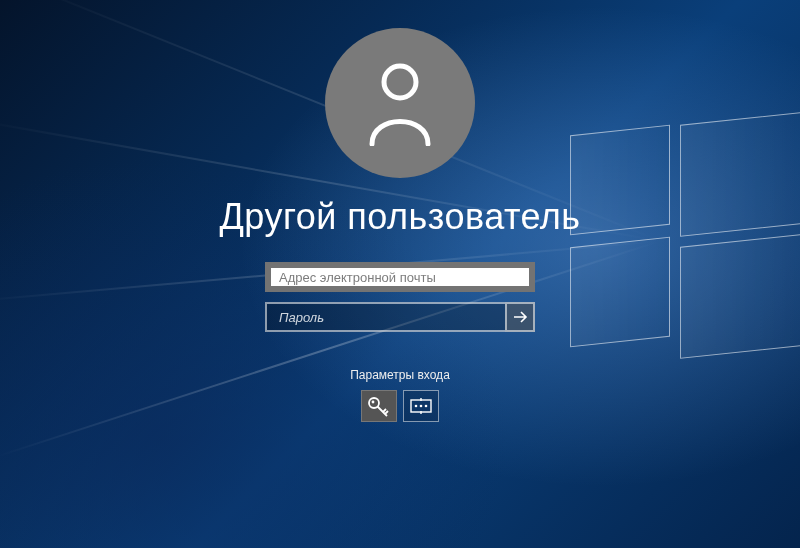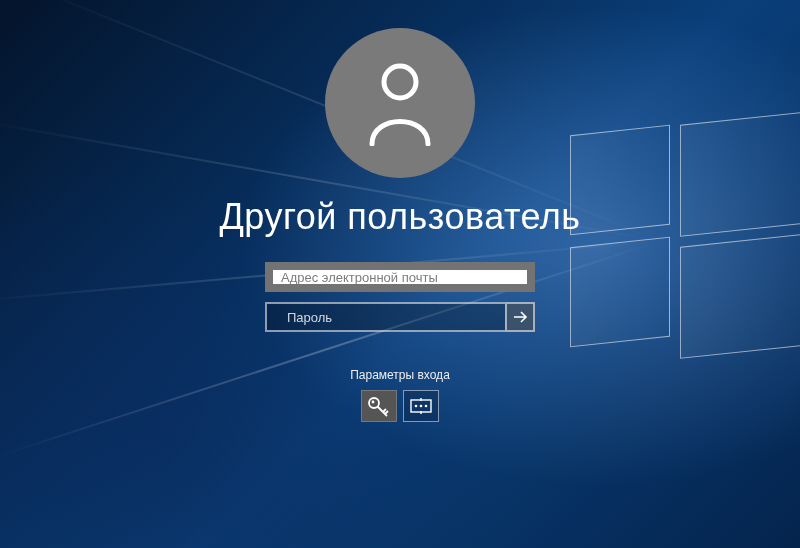--- a/index.html
+++ b/index.html
@@ -79,36 +79,37 @@
   .field-row {
     width: 270px;
     height: 30px;
     margin-bottom: 10px;
     display: flex;
     align-items: stretch;
   }
   .email-input {
     width: 100%;
     background: #fff;
-    border: 8px solid #737373;
+    border: 6px solid #737373;
     padding: 0 8px;
     font-size: 13px;
     color: #333;
     outline: none;
   }
   .email-input::placeholder { color: #7d7d7d; }
   .password-input {
     flex: 1;
     background: rgba(0,0,0,0.25);
     border: 2px solid rgba(255,255,255,0.55);
     border-right: none;
-    padding: 0 20px;
+    padding: 0 12px;
     font-size: 13px;
     color: #fff;
     outline: none;
+    font-style: italic;
   }
   .password-input::placeholder { color: rgba(255,255,255,0.8); }
   .submit-btn {
     width: 30px;
     background: rgba(80,80,80,0.55);
     border: 2px solid rgba(255,255,255,0.55);
     display: flex;
     align-items: center;
     justify-content: center;
     cursor: pointer;

